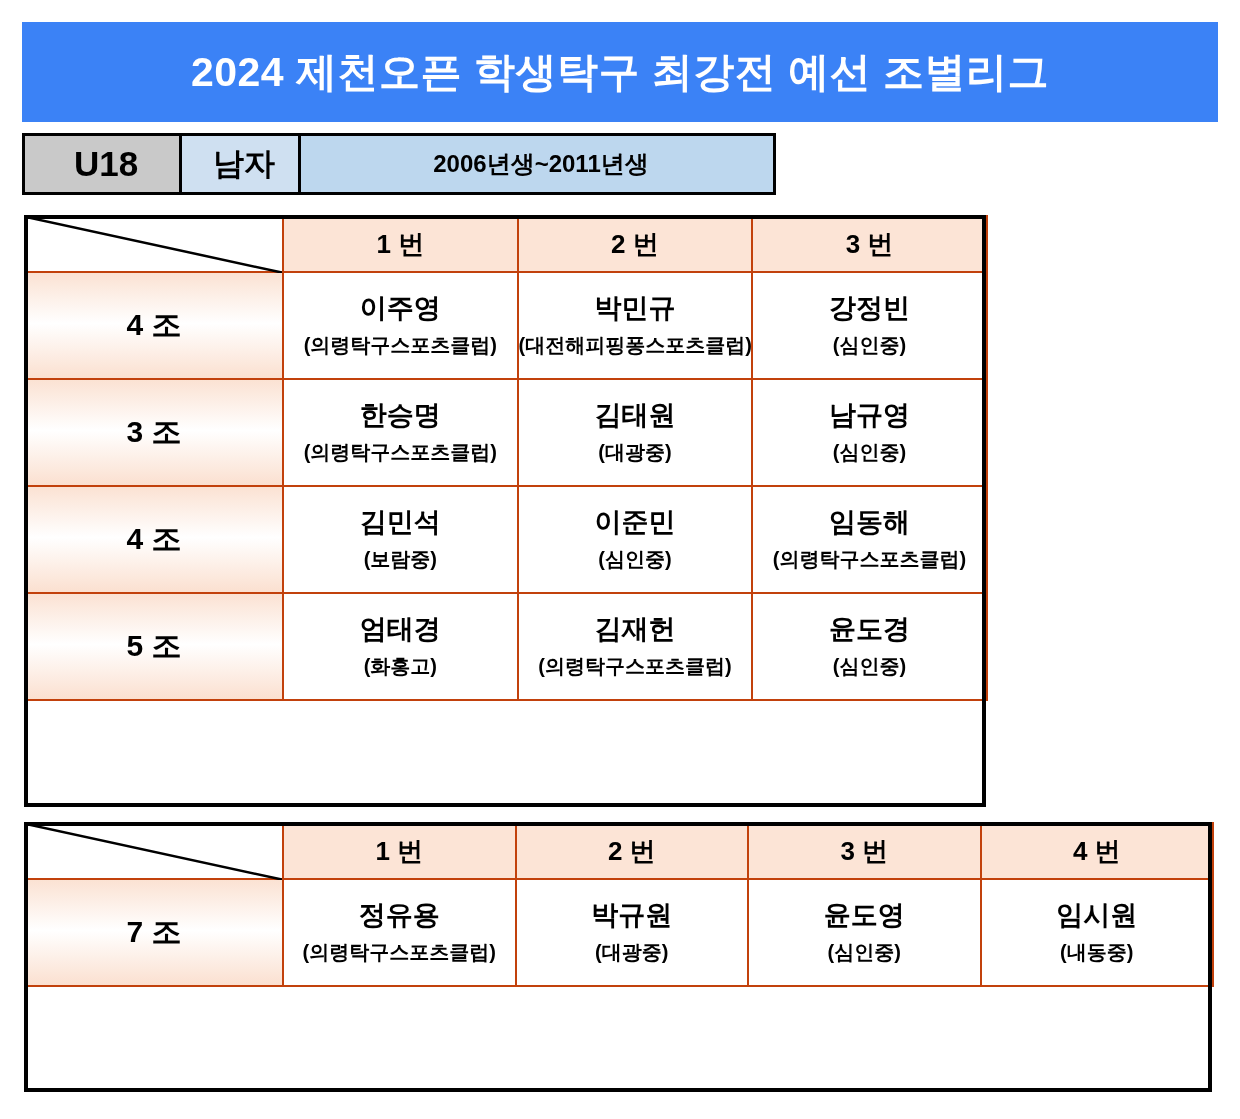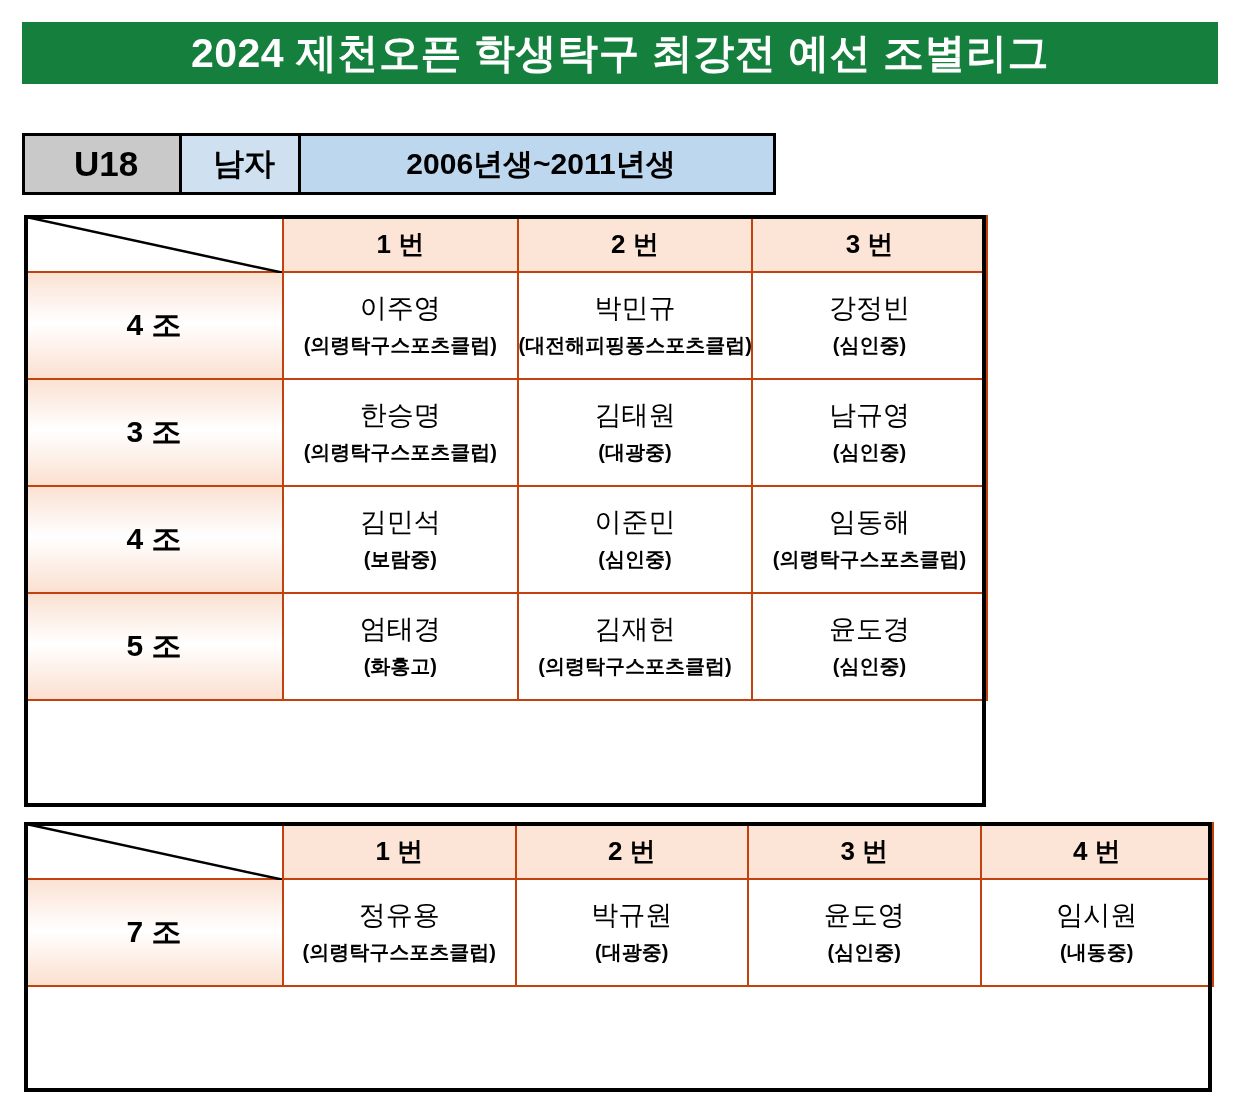--- a/index.html
+++ b/index.html
@@ -15,22 +15,22 @@
     position: relative;
     overflow: hidden;
   }
 
   
   .title-banner {
     position: absolute;
     left: 22px;
     top: 22px;
     width: 1196px;
-    height: 62px;
-    background: #15803d;
+    height: 100px;
+    background: #3b82f6;
     display: flex;
     align-items: center;
     justify-content: center;
   }
   .title-banner .title-text {
     color: #ffffff;
     font-size: 41px;
     font-weight: bold;
     letter-spacing: 0.5px;
     white-space: nowrap;
@@ -61,21 +61,21 @@
   }
   .cat-gender {
     width: 122px;
     background: #cfe0f1;
     font-size: 31px;
     margin-left: -3px;
   }
   .cat-years {
     width: 478px;
     background: #bdd7ee;
-    font-size: 30px;
+    font-size: 24px;
     margin-left: -3px;
   }
 
   
   .bracket-table {
     position: absolute;
     border-collapse: collapse;
     table-layout: fixed;
   }
   .bracket-table td, .bracket-table th {
@@ -110,21 +110,21 @@
     background: linear-gradient(to bottom, #fbe2d3 0%, #ffffff 48%, #fbe0d0 100%);
     font-size: 30px;
     font-weight: bold;
   }
   .player-cell {
     background: #ffffff;
     padding: 8px 2px 10px 2px;
   }
   .player-name {
     font-size: 27px;
-    font-weight: normal;
+    font-weight: bold;
     line-height: 1.25;
     white-space: nowrap;
     text-align: center;
   }
   .player-club {
     font-size: 20px;
     font-weight: bold;
     line-height: 1.35;
     margin-top: 6px;
     white-space: nowrap;

